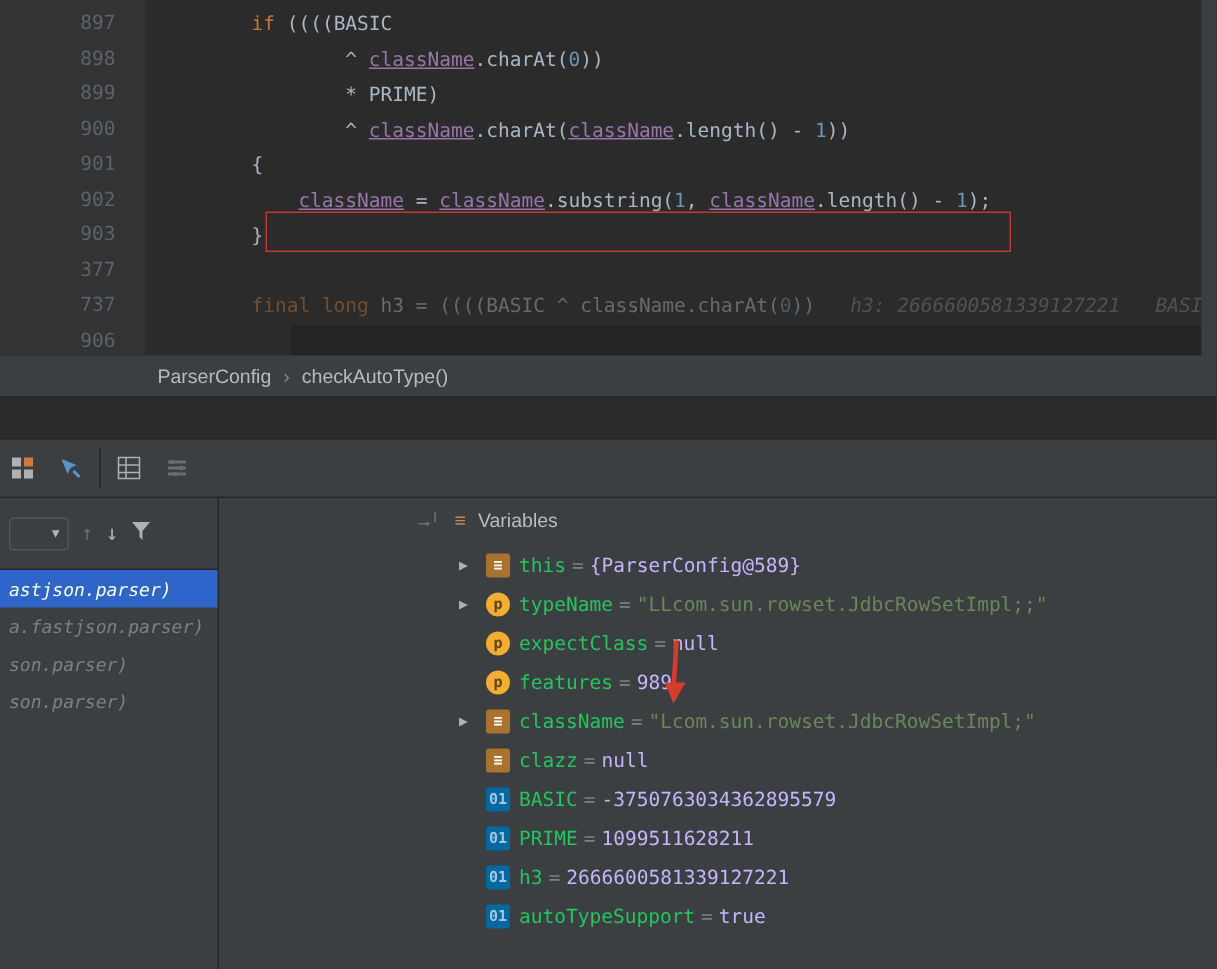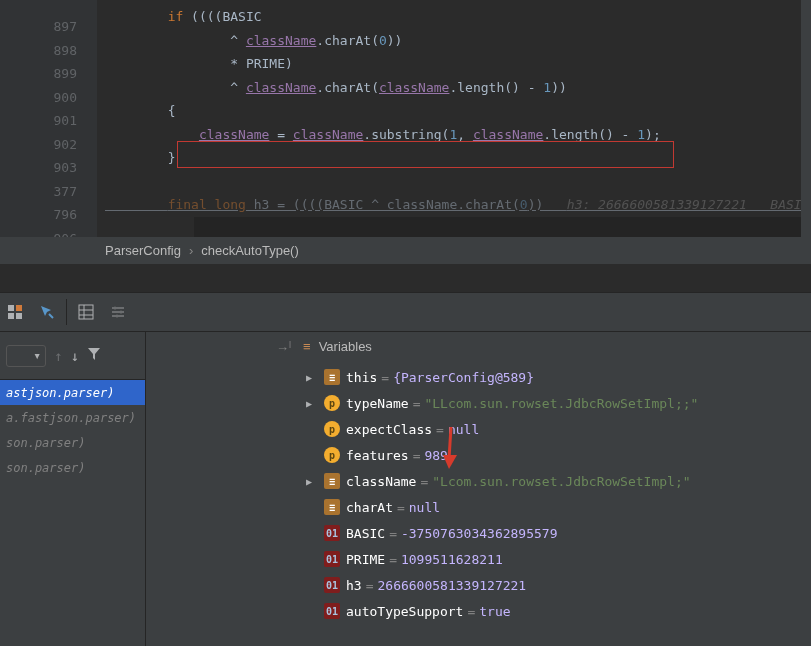--- a/index.html
+++ b/index.html
@@ -1,19 +1,19 @@
 <!DOCTYPE html>
 <html><head>
 <meta charset="utf-8">
 <style>
 * { margin: 0; padding: 0; box-sizing: border-box; }
 body { font-family: Consolas, monospace; background: #2b2b2b; color: #a9b7c6; font-size: 13px; width: 811px; height: 646px; overflow: hidden; }
 .editor-area { display: flex; height: 237px; overflow: hidden; }
 .blue-strip { width: 8px; background: #4a88c7; height: 35px; position: absolute; left: 0; top: 8px; }
-.gutter { width: 97px; background: #313335; color: #606366; text-align: right; padding-right: 20px; font-size: 13px; line-height: 23.5px; padding-top: 15px; flex-shrink: 0; position: relative; }
+.gutter { width: 97px; background: #313335; color: #606366; text-align: right; padding-right: 20px; font-size: 13px; line-height: 23.5px; padding-top: 4px; flex-shrink: 0; position: relative; }
 .gutter-line { height: 23.5px; }
 .code { flex: 1; padding-top: 5px; padding-left: 8px; line-height: 23.5px; overflow: hidden; position: relative; }
 .scrollbar-v { position: absolute; right: 0; top: 0; width: 10px; height: 237px; background: #3c3f41; }
 .kw { color: #cc7832; }
 .num { color: #6897bb; }
 .var { color: #9876aa; }
 .underline { text-decoration: underline; text-decoration-color: #9876aa; }
 .comment { color: #808080; }
 .red-box { position: absolute; border: 1.5px solid #c23932; }
 .breadcrumb { background: #3c3f41; height: 27px; display: flex; align-items: center; padding-left: 8px; color: #bbbbbb; font-family: -apple-system, "Segoe UI", Arial, sans-serif; font-size: 13px; }
@@ -31,45 +31,45 @@
 .frame-item { padding: 0 6px; height: 25px; display: flex; align-items: center; overflow: hidden; white-space: nowrap; text-align: right; }
 .frame-item.selected { background: #2f65ca; color: #fff; }
 .vars-col { flex: 1; display: flex; flex-direction: column; overflow: hidden; }
 .vars-header { height: 28px; display: flex; align-items: center; padding-left: 130px; gap: 8px; font-family: -apple-system, "Segoe UI", Arial, sans-serif; font-size: 13px; color: #bbbbbb; }
 .vars-list { flex: 1; padding-left: 0px; padding-top: 4px; }
 .var-row { display: flex; align-items: center; height: 26px; padding-left: 158px; position: relative; }
 .expand-icon { position: absolute; left: 160px; color: #afb1b3; font-size: 10px; cursor: pointer; }
 .var-icon { width: 16px; height: 16px; margin-right: 6px; display: inline-flex; align-items: center; justify-content: center; border-radius: 2px; font-size: 10px; font-weight: bold; flex-shrink: 0; }
 .icon-obj { background: #a9732f; color: #fff; }
 .icon-p { background: #f3ad2f; color: #5a4410; border-radius: 8px; }
-.icon-num { background: #7f1d1d; color: #a9c4e0; text-align: right; }
-.var-name { color: #ffffff; }
+.icon-num { background: #0369a1; color: #a9c4e0; text-align: right; }
+.var-name { color: #22c55e; }
 .var-eq { color: #808080; margin: 0 4px; }
 .var-val { color: #c4b5fd; }
 .var-str { color: #6a8759; }
 .red-arrow { position: absolute; left: 443px; top: 423px; pointer-events: none; }
 .code-line { white-space: pre; }
-.faded { opacity: 0.45; text-decoration: underline; }
+.faded { opacity: 0.45; }
 .dark-overlay { position: absolute; left: 97px; right: 10px; top: 217px; height: 20px; background: rgba(0,0,0,0.15); }
 </style>
 </head>
 <body>
 
 <div class="editor-area">
   <div class="blue-strip"></div>
   <div class="gutter">
     <div class="gutter-line">897</div>
     <div class="gutter-line">898</div>
     <div class="gutter-line">899</div>
     <div class="gutter-line">900</div>
     <div class="gutter-line">901</div>
     <div class="gutter-line">902</div>
     <div class="gutter-line">903</div>
     <div class="gutter-line">377</div>
-    <div class="gutter-line">796</div>
+    <div class="gutter-line">737</div>
     <div class="gutter-line">906</div>
   </div>
   <div class="code">
     <div class="code-line">        <span class="kw">if</span> ((((<span>BASIC</span></div>
     <div class="code-line">                ^ <span class="var underline">className</span><span>.charAt(</span><span class="num">0</span><span>))</span></div>
     <div class="code-line">                <span>* PRIME)</span></div>
     <div class="code-line">                <span>^ </span><span class="var underline">className</span><span>.charAt(</span><span class="var underline">className</span><span>.length() - </span><span class="num">1</span><span>))</span></div>
     <div class="code-line">        <span>{</span></div>
     <div class="code-line">            <span class="var underline">className</span><span> = </span><span class="var underline">className</span><span>.substring(</span><span class="num">1</span><span>, </span><span class="var underline">className</span><span>.length() - </span><span class="num">1</span><span>);</span></div>
     <div class="code-line">        <span>}</span></div>
@@ -188,21 +188,21 @@
         </div>
       <div class="var-row" style="padding-left:178px">
           <span class="expand-icon">▶</span>
           <span class="var-icon icon-obj">≡</span>
           <span class="var-name">className</span>
           <span class="var-eq">=</span>
           <span class="var-str">"Lcom.sun.rowset.JdbcRowSetImpl;"</span>
         </div>
       <div class="var-row" style="padding-left:178px">
           <span class="var-icon icon-obj">≡</span>
-          <span class="var-name">charAt</span>
+          <span class="var-name">clazz</span>
           <span class="var-eq">=</span>
           <span class="var-val">null</span>
         </div>
       <div class="var-row" style="padding-left:178px">
           <span class="var-icon icon-num">01</span>
           <span class="var-name">BASIC</span>
           <span class="var-eq">=</span>
           <span class="var-val">-3750763034362895579</span>
         </div>
       <div class="var-row" style="padding-left:178px">

